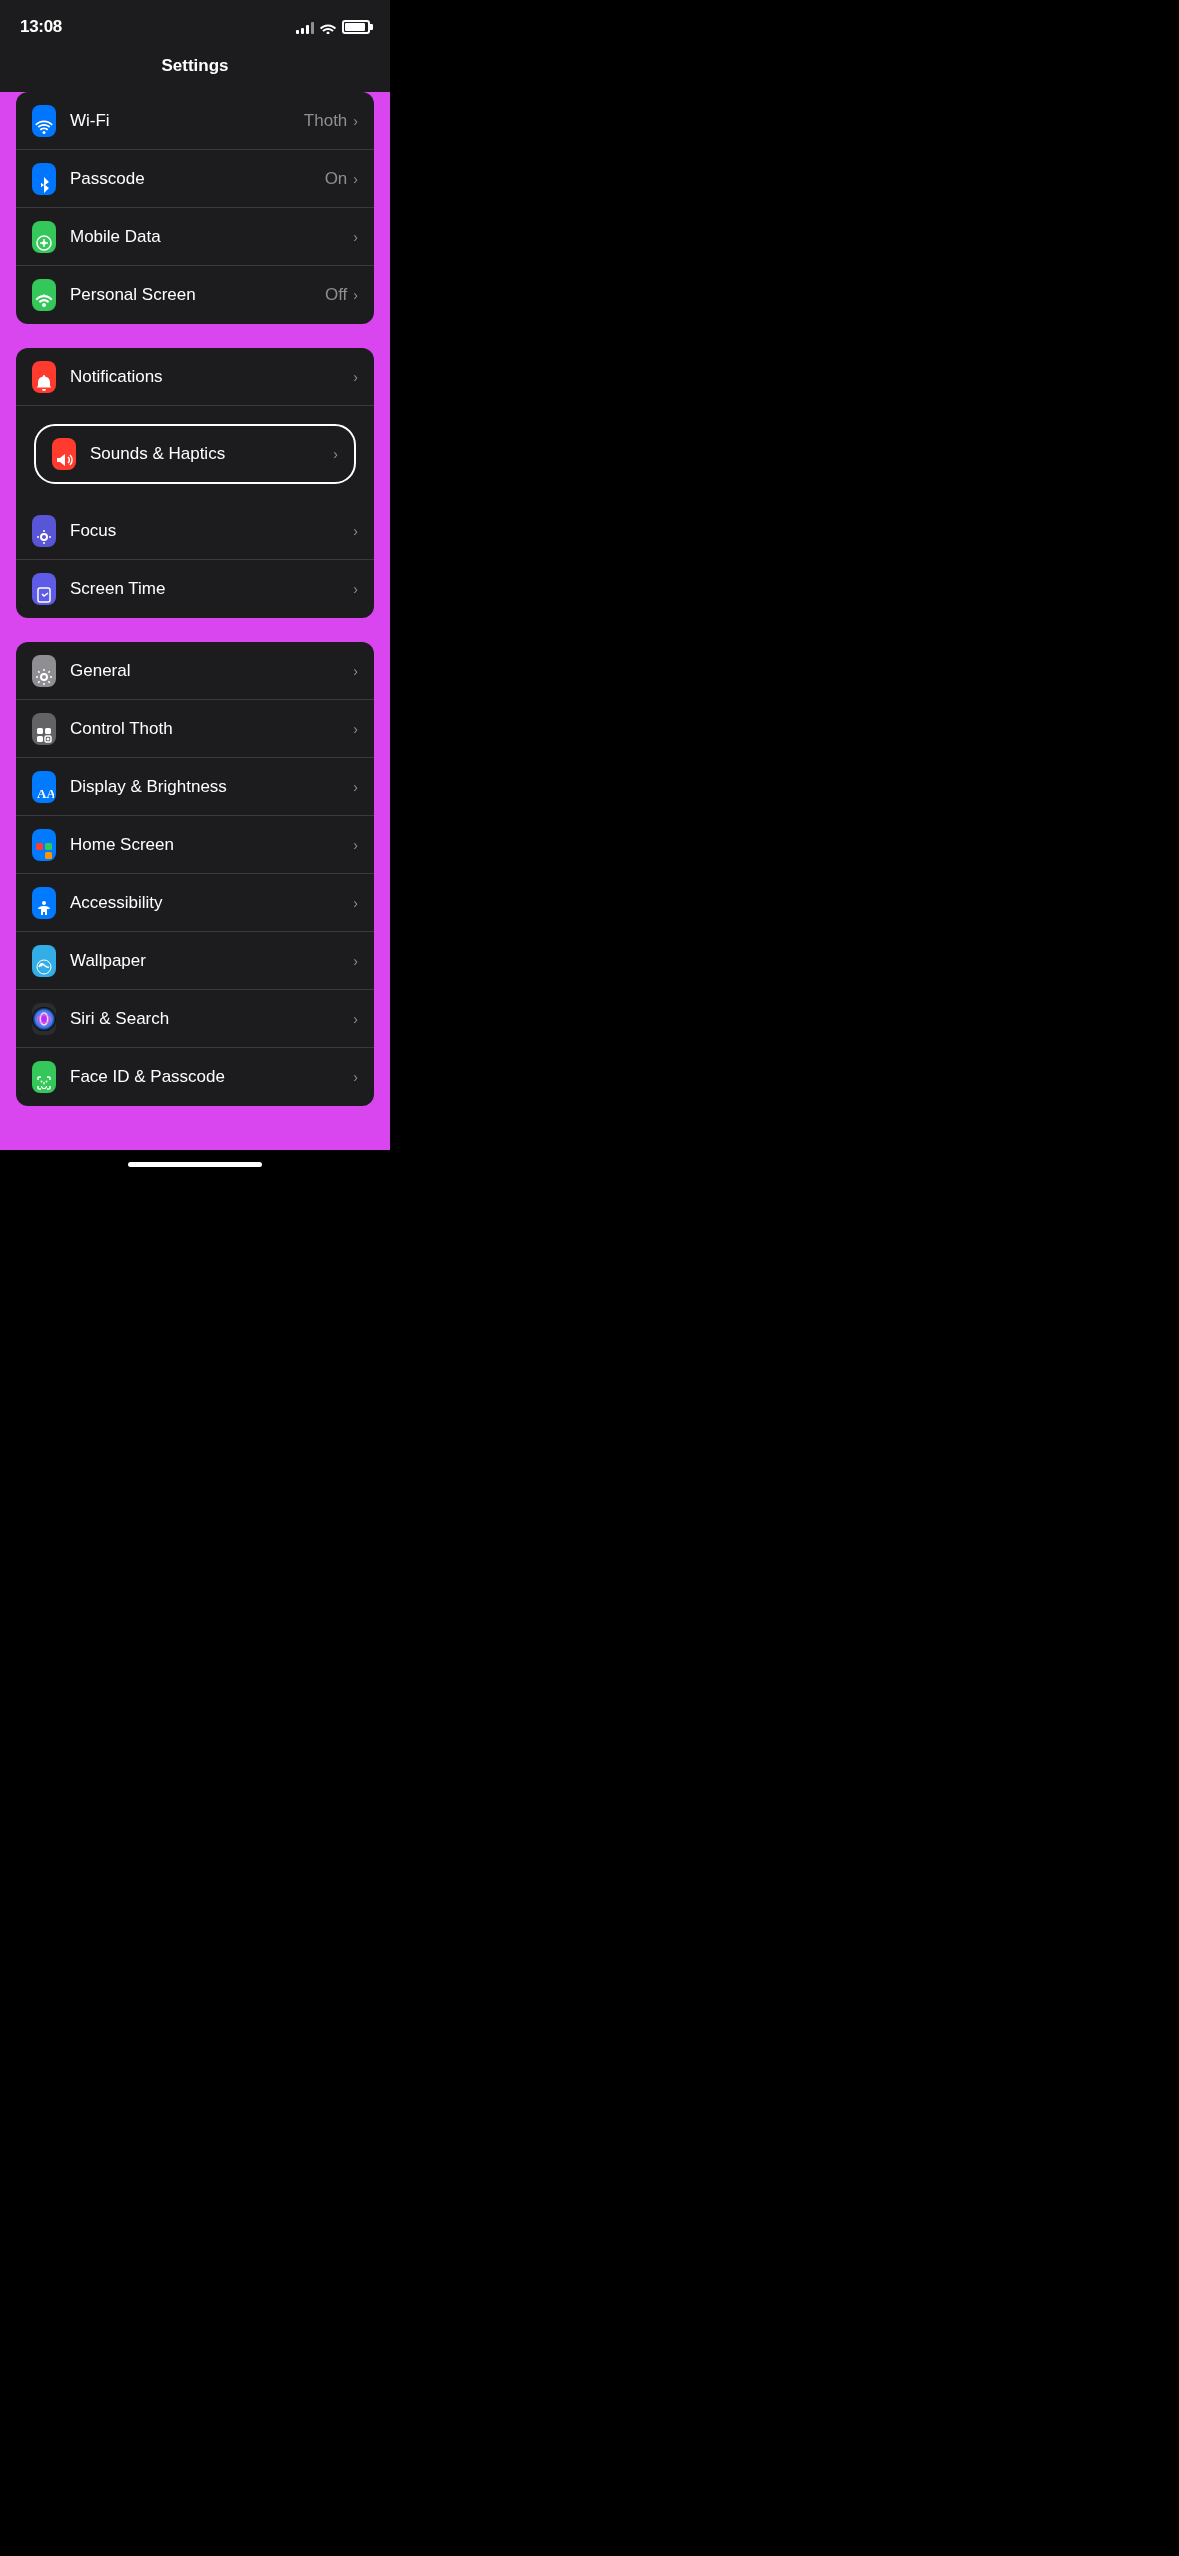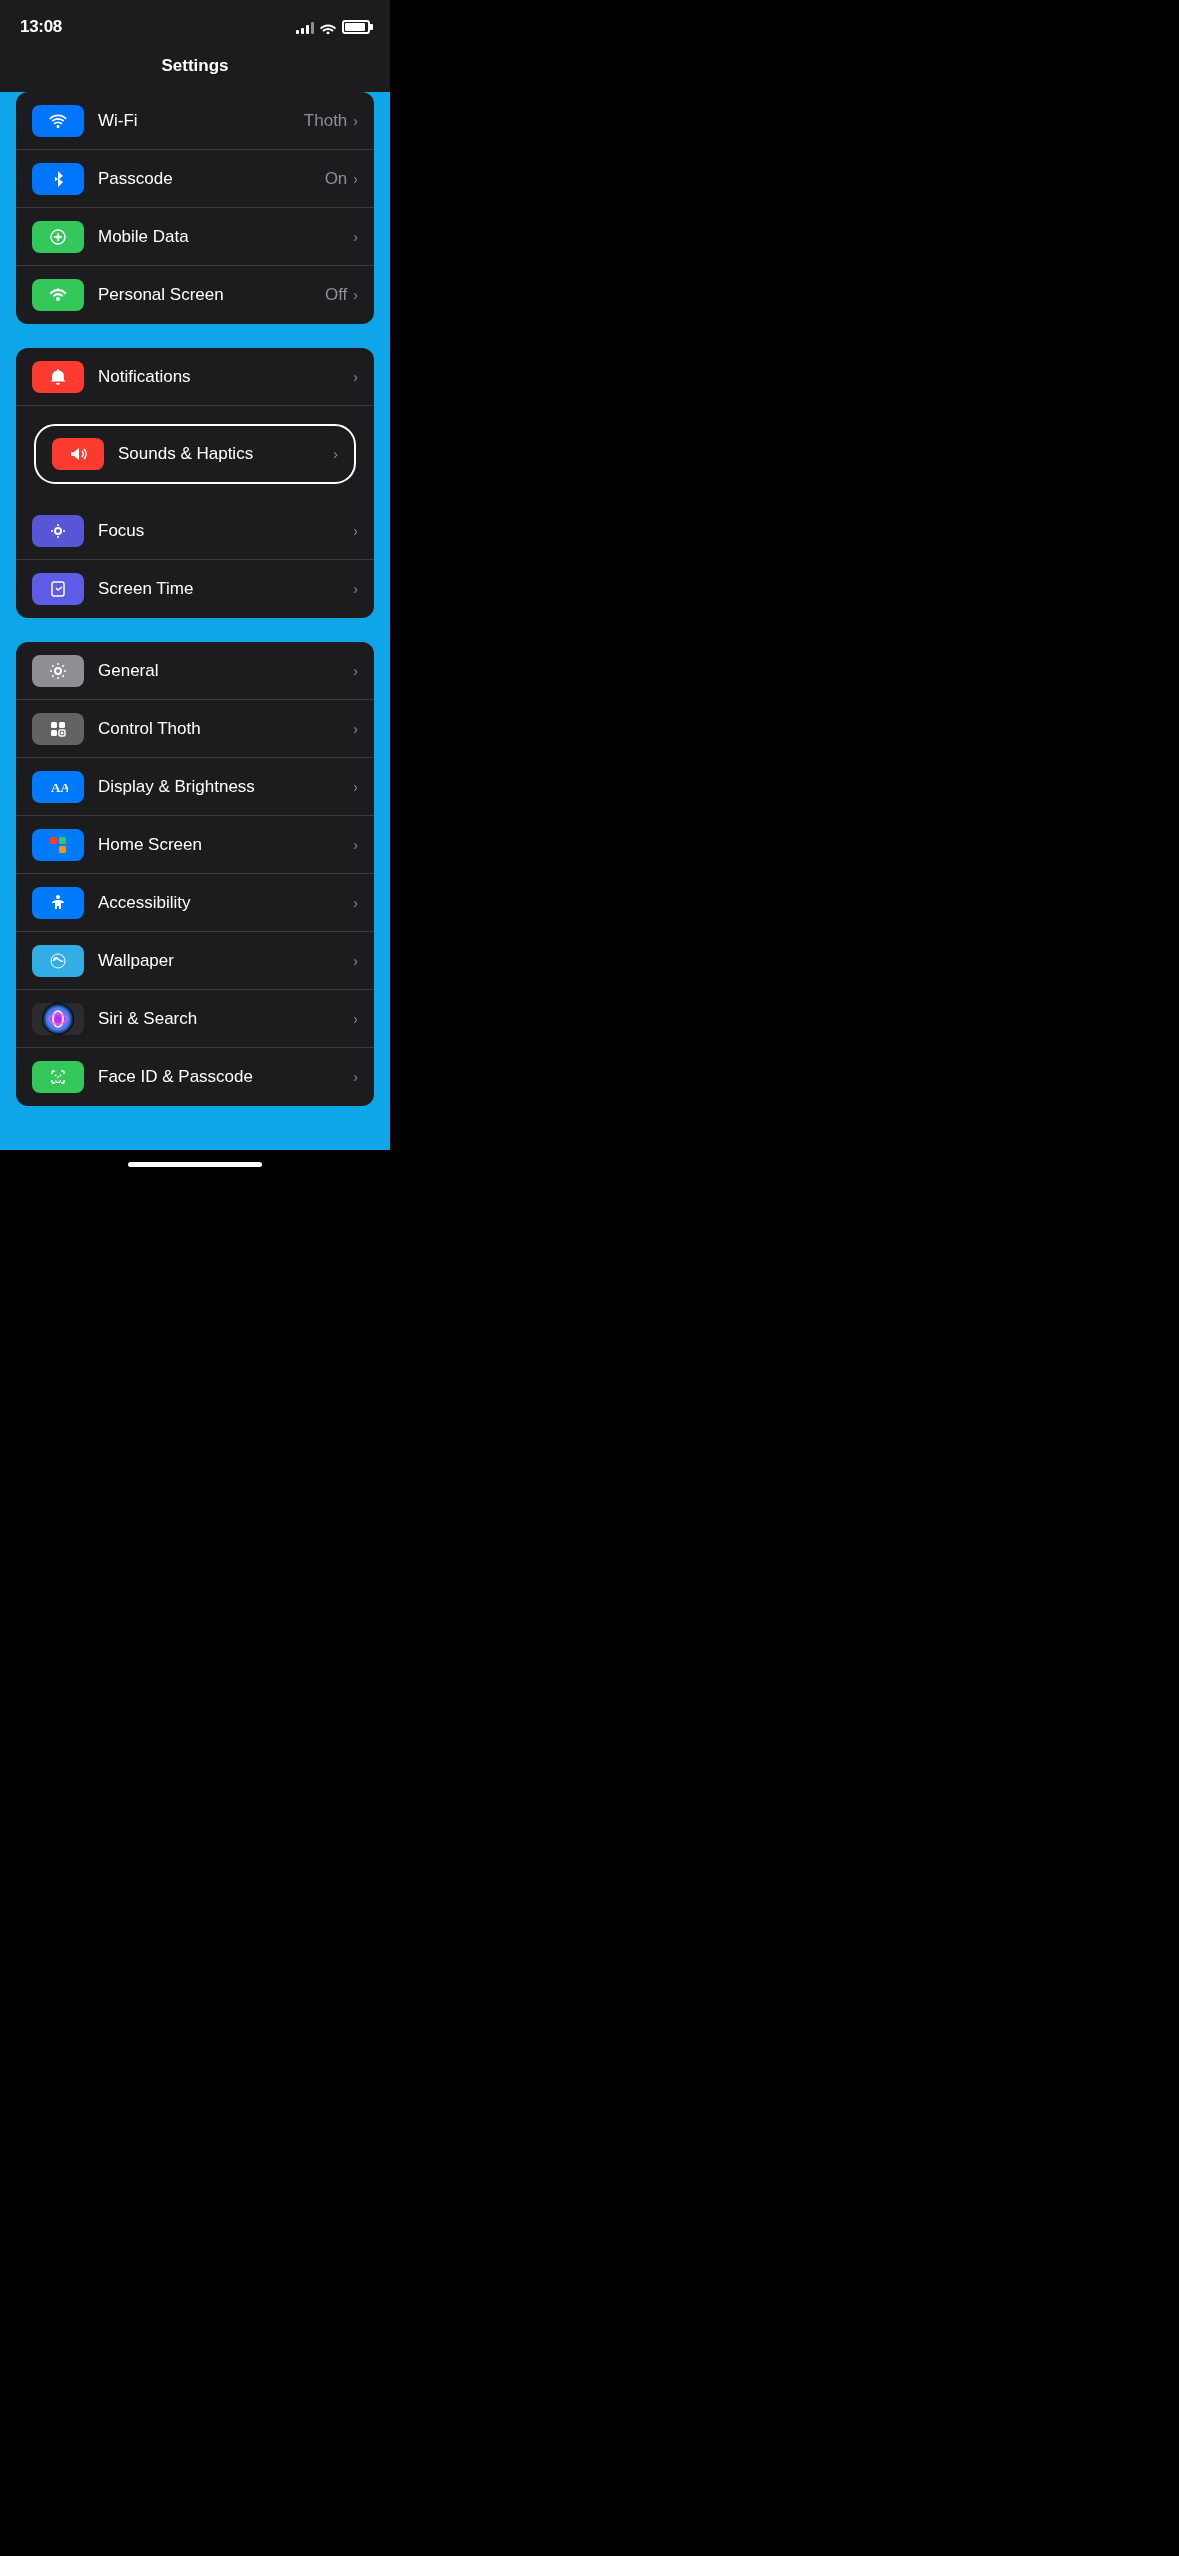--- a/index.html
+++ b/index.html
@@ -75,21 +75,21 @@
     .page-title {
       text-align: center;
       font-size: 17px;
       font-weight: 600;
       padding: 8px 16px 16px;
       background: #1c1c1e;
     }
 
     
     .settings-container {
-      background: #0ea5e9;
+      background: #d946ef;
       padding: 0 0 20px 0;
     }
 
     .settings-group {
       background: #1c1c1e;
       border-radius: 12px;
       margin: 0 16px 24px 16px;
       overflow: hidden;
     }
 
@@ -99,25 +99,25 @@
       padding: 12px 16px;
       position: relative;
       min-height: 58px;
       border-bottom: 0.5px solid #3a3a3c;
     }
     .settings-item:last-child {
       border-bottom: none;
     }
 
     .item-icon {
-      width: 52px;
+      width: 24px;
       height: 32px;
       border-radius: 8px;
       display: flex;
-      align-items: center;
+      align-items: flex-end;
       justify-content: center;
       margin-right: 14px;
       flex-shrink: 0;
       font-size: 16px;
     }
 
     .item-content {
       flex: 1;
       display: flex;
       align-items: center;

